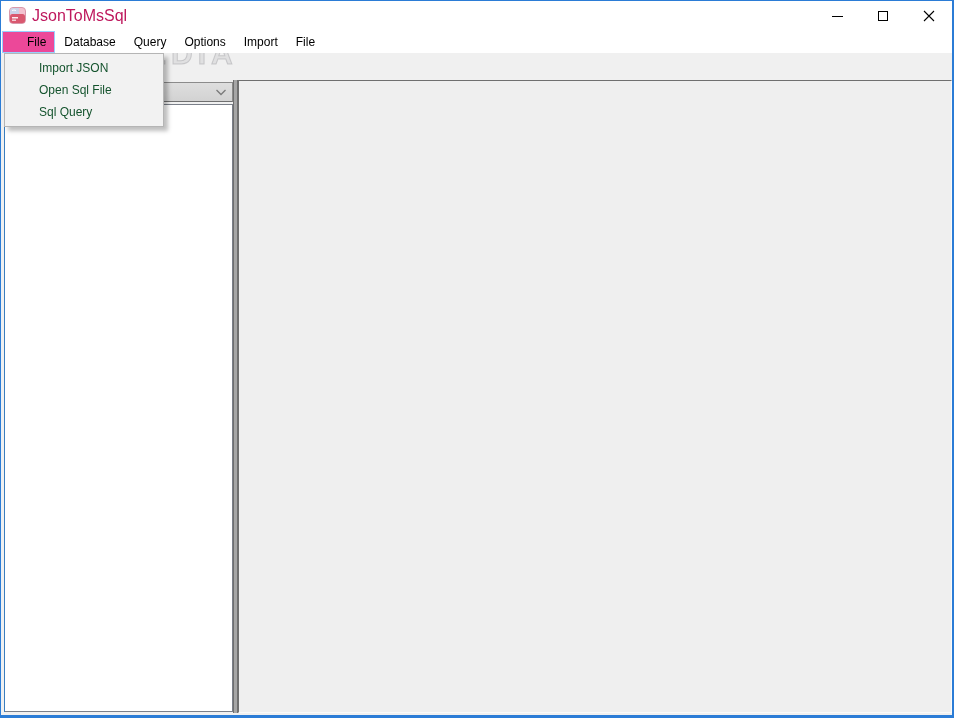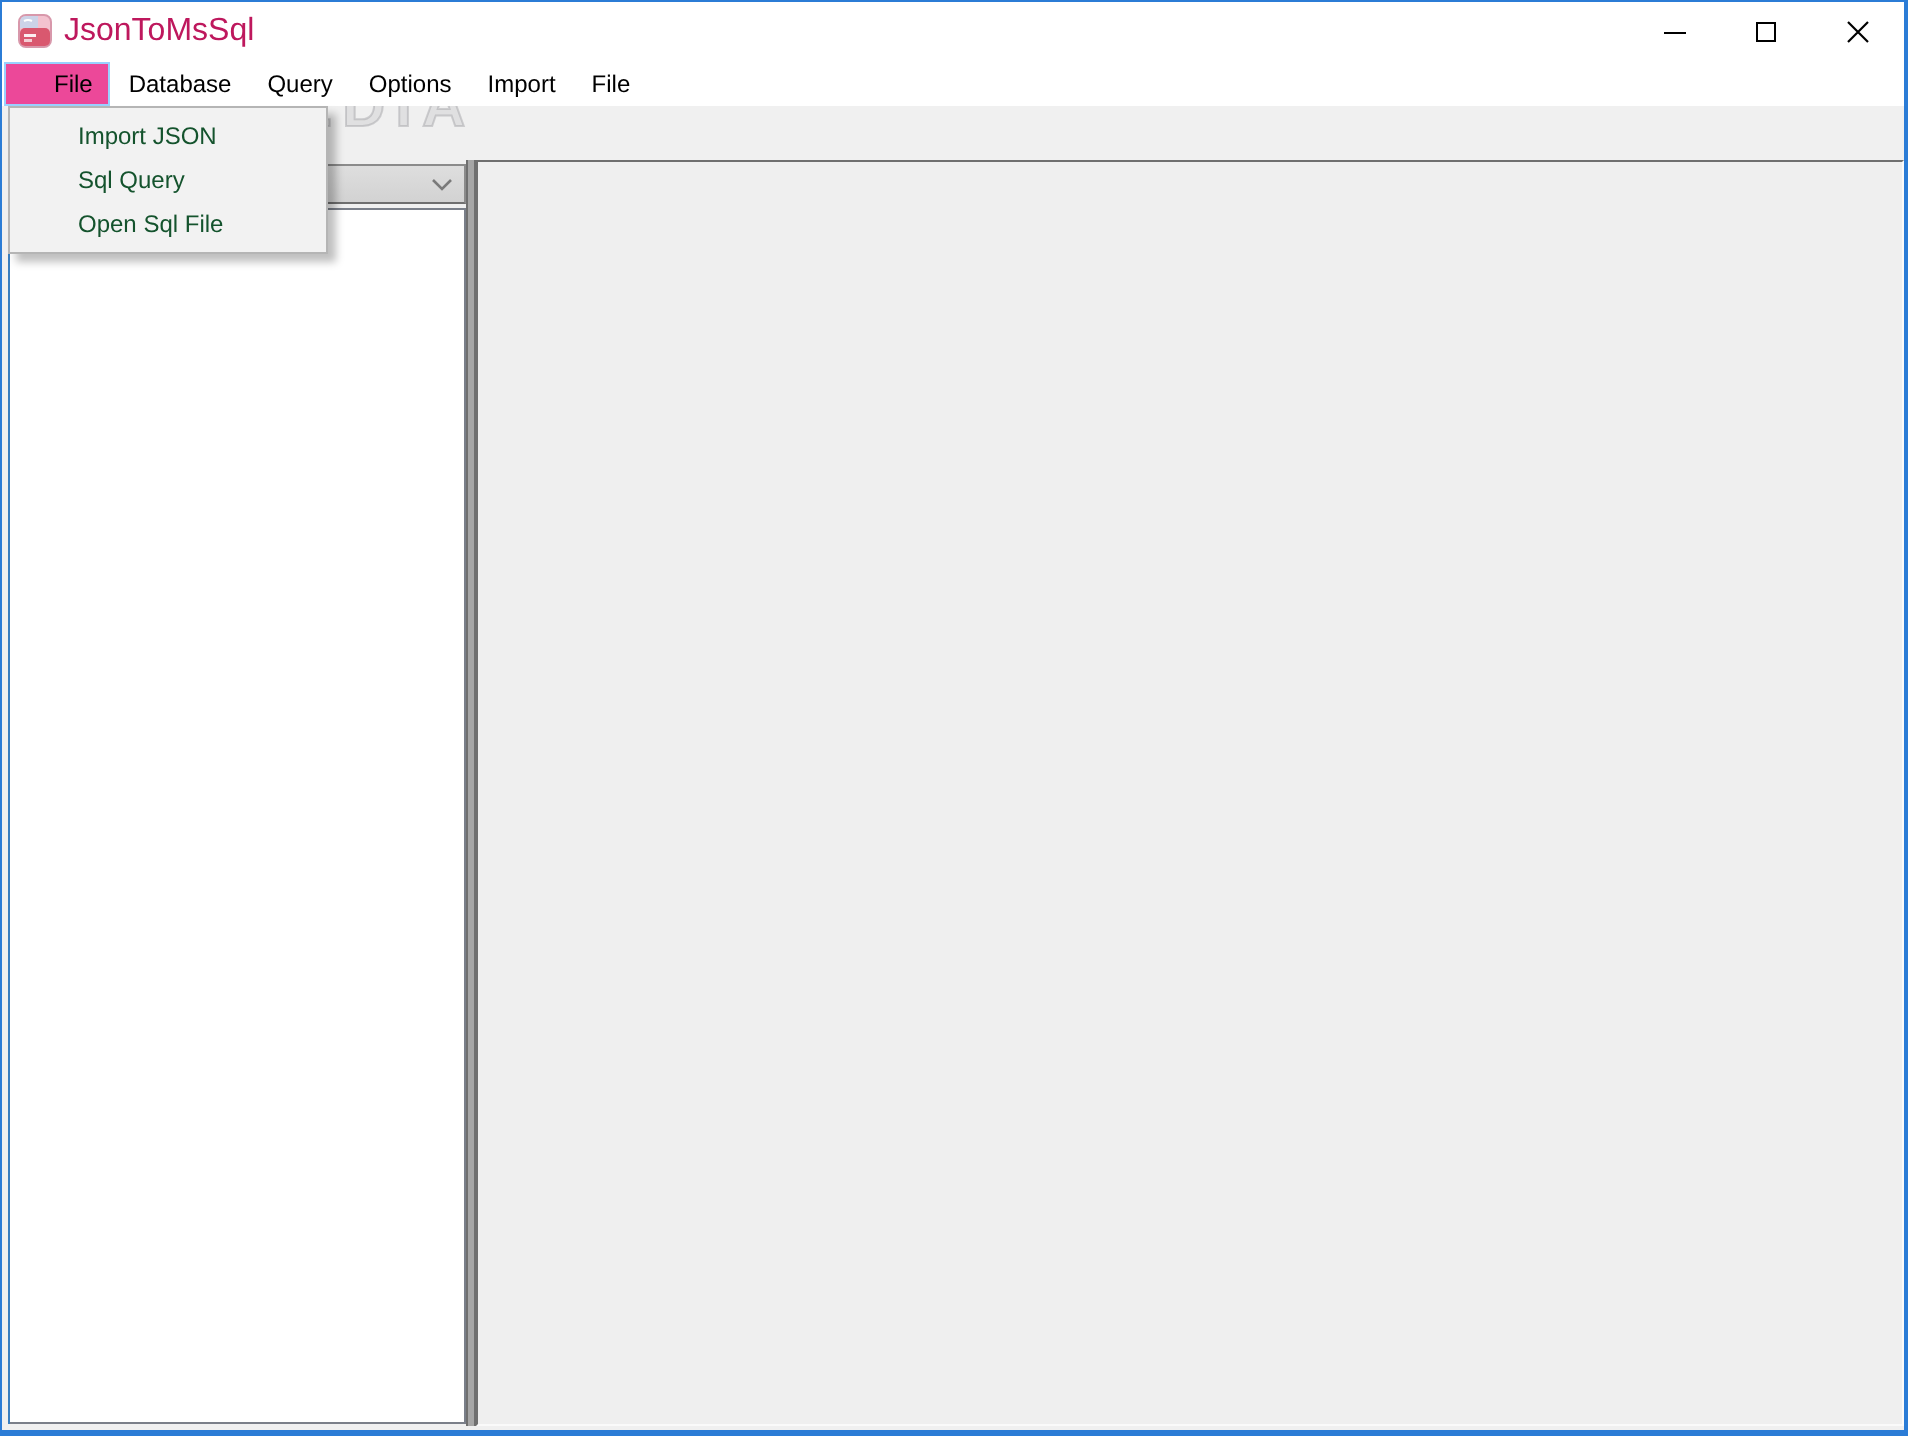--- a/index.html
+++ b/index.html
@@ -113,17 +113,17 @@
     </div>
     <div class="listbox"></div>
   </div>
 
   <div class="splitter"></div>
 
   <div class="right-panel"></div>
 
   <div class="dropdown">
     <div class="dropdown-item disabled">Import JSON</div>
+    <div class="dropdown-item disabled">Open Sql File</div>
     <div class="dropdown-item disabled">Sql Query</div>
-    <div class="dropdown-item disabled">Open Sql File</div>
   </div>
 
 </div>
 
 </body></html>

